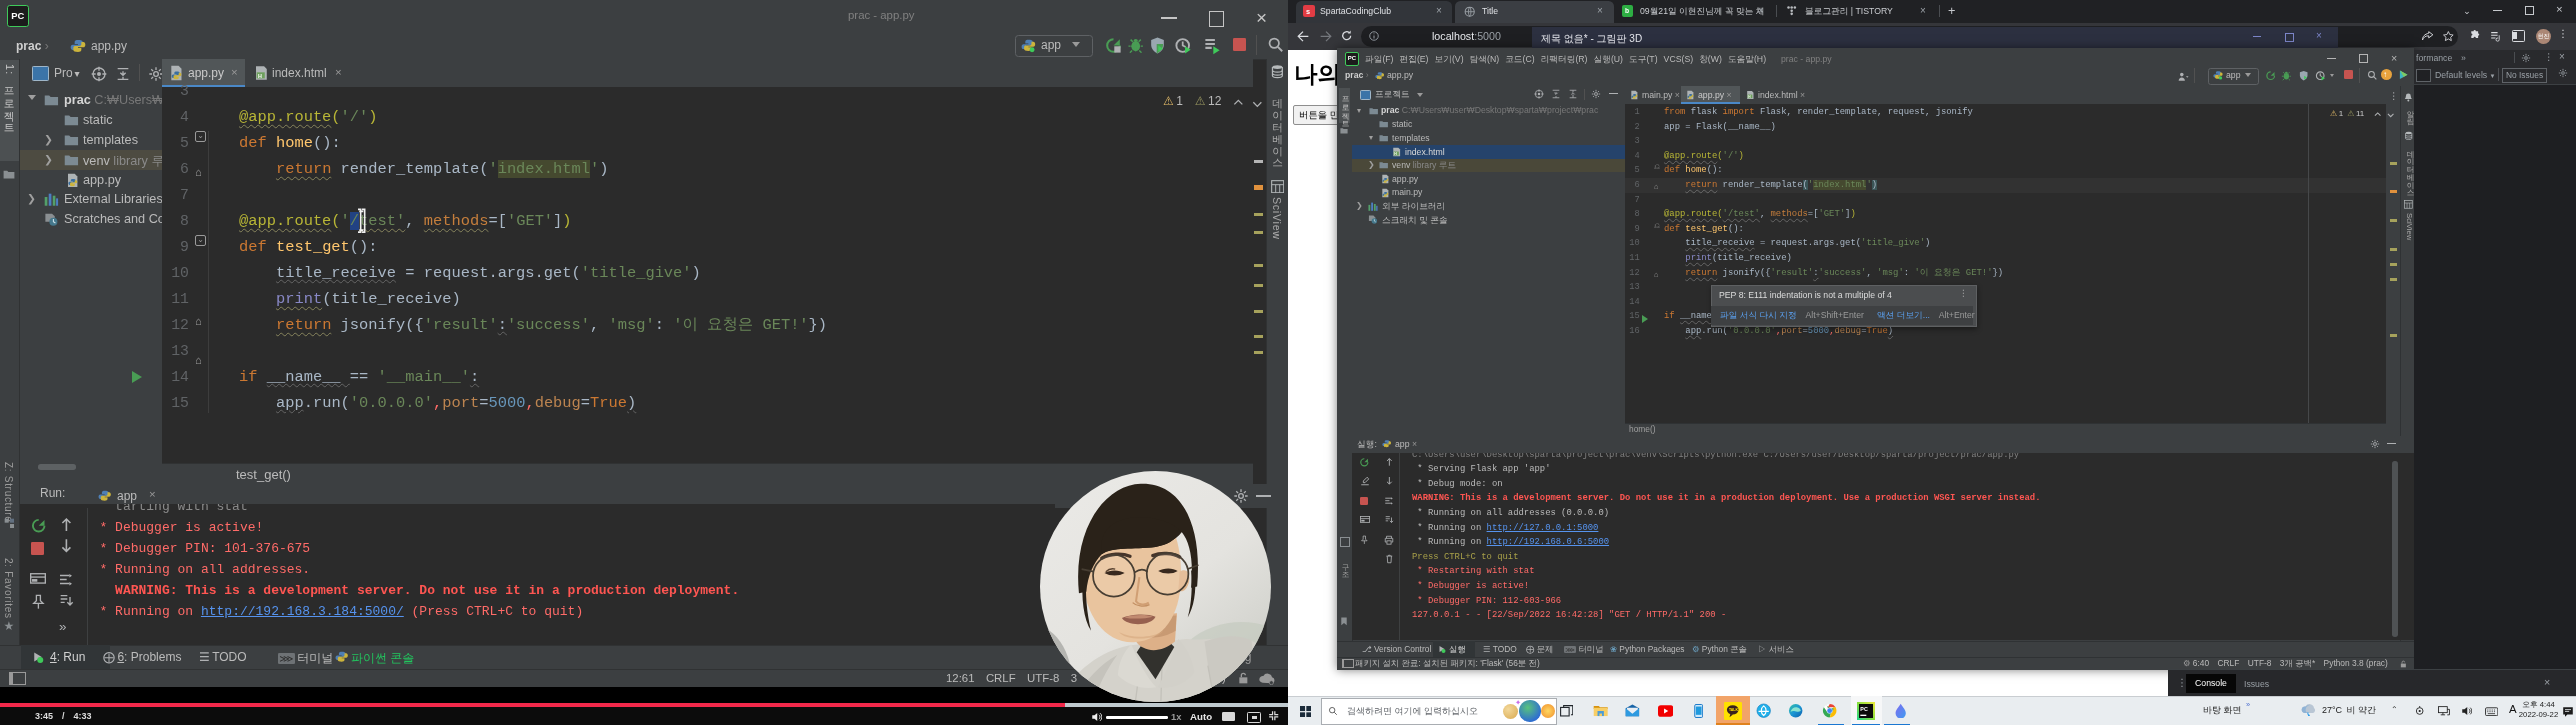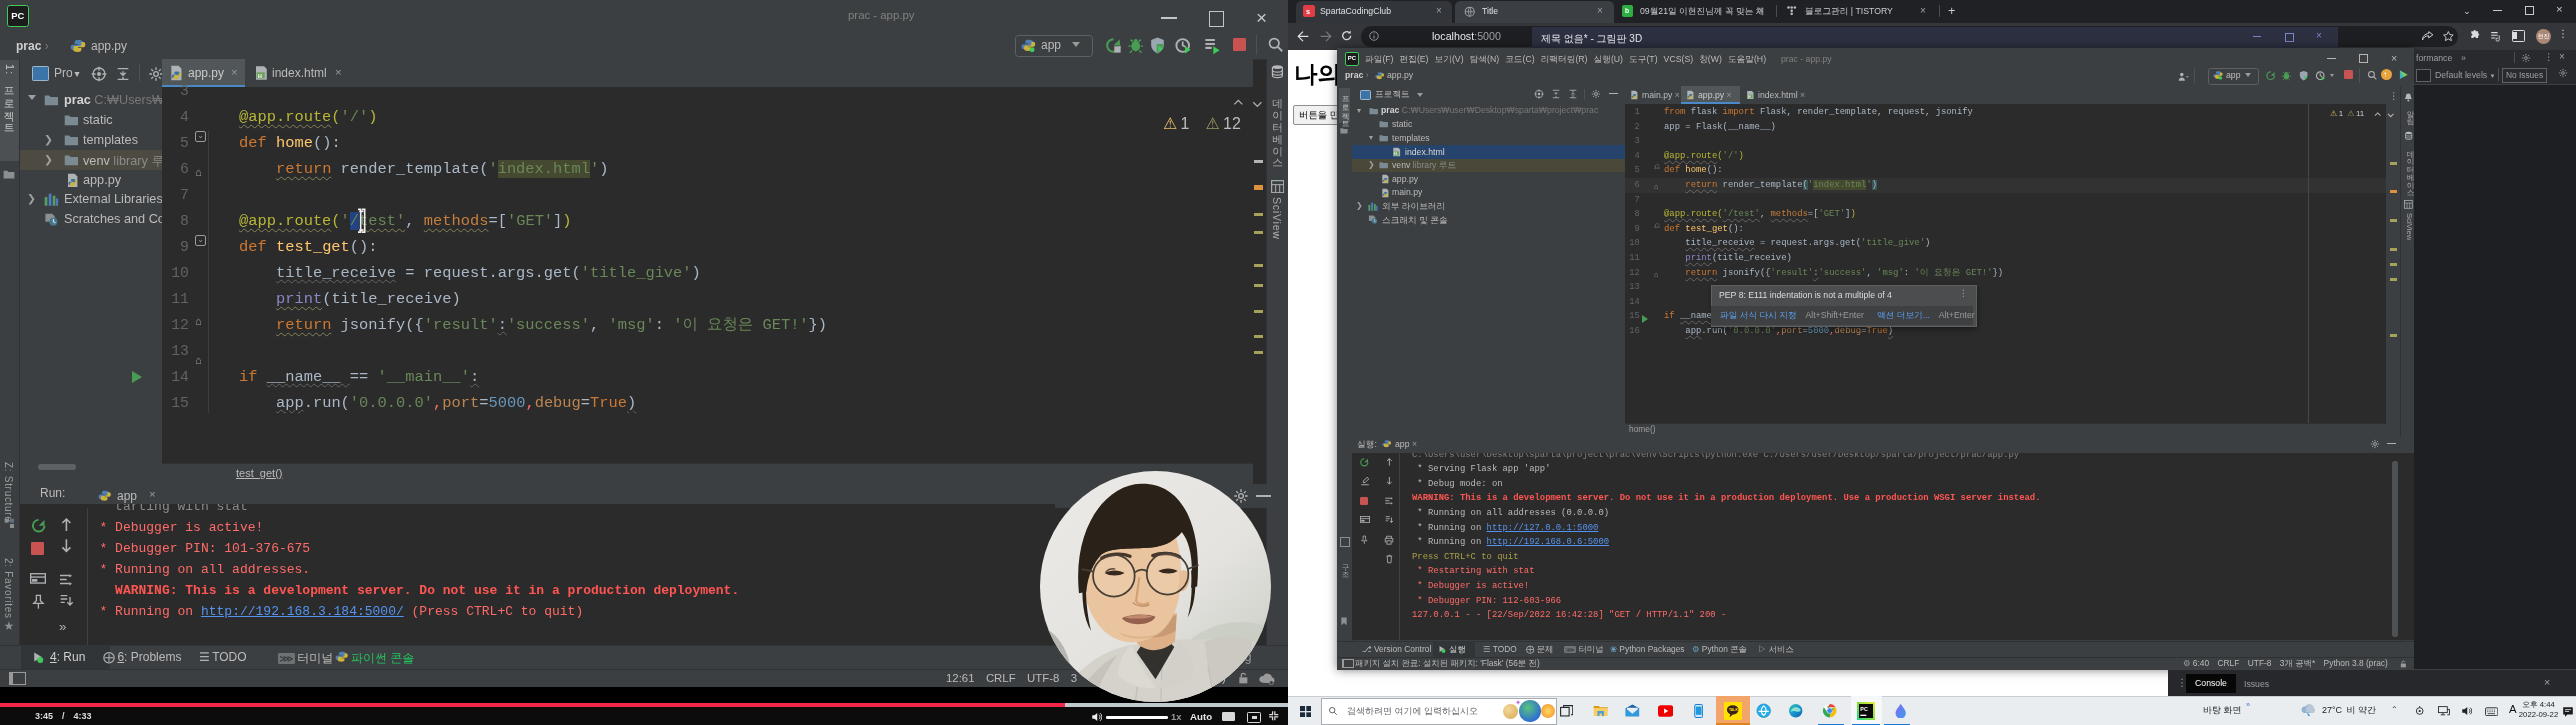--- a/index.html
+++ b/index.html
@@ -216,21 +216,21 @@
   <div class="abs" style="left:195px;top:131px;width:9.4px;height:9.4px;border:1px solid #9a9a9a;border-radius:2px;color:#9a9a9a;font-size:8px;line-height:7.4px;text-align:center;">⌄</div>
   <div class="abs" style="left:195px;top:166px;color:#9a9a9a;font-size:11.4px;">⌂</div>
   <div class="abs" style="left:195px;top:235px;width:9.4px;height:9.4px;border:1px solid #9a9a9a;border-radius:2px;color:#9a9a9a;font-size:8px;line-height:7.4px;text-align:center;">⌄</div>
   <div class="abs" style="left:195px;top:315px;color:#9a9a9a;font-size:11.4px;">⌂</div>
 
   <svg class="abs" width="10.7" height="25.5" viewBox="0 0 16 38" style="left:356px;top:208px;">
         <path d="M3 2h4v34H3M9 2h4v34H9M7 4v30" stroke="#f0f0f0" stroke-width="2.4" fill="none"></path>
         <path d="M5 5h6M5 33h6" stroke="#f0f0f0" stroke-width="2.4"></path>
       </svg>
 
-  <div class="abs" style="left:1163px;top:94px;font-size:16px;color:#ccc;margin-top:20px;">
+  <div class="abs" style="left:1163px;top:94px;font-size:12px;color:#ccc;">
     <span style="color:#e8bf6a;">⚠</span><span style="color:#bbb;"> 1 </span><span style="color:#9d9b62;">⚠</span><span style="color:#bbb;"> 12</span>
   </div>
   <svg class="abs" width="10.7" height="6.7" viewBox="0 0 16 10" style="left:1233px;top:99px;">
         <path d="M2 8l6-6 6 6" stroke="#afb1b3" stroke-width="2" fill="none"></path>
       </svg>
   <svg class="abs" width="10.7" height="6.7" viewBox="0 0 16 10" style="left:1252px;top:101px;">
         <path d="M2 2l6 6 6-6" stroke="#afb1b3" stroke-width="2" fill="none"></path>
       </svg>
 
   <div class="abs" style="left:1254px;top:160px;width:8.7px;height:3.4px;background:#b5b5b5;"></div>
@@ -251,21 +251,21 @@
         <path d="M4 15v4c0 1.7 3.6 3 8 3s8-1.3 8-3v-4" fill="none" stroke="#b5b9bb" stroke-width="2"></path>
       </svg>
   <div class="abs" style="left:1271px;top:91px;color:#a9a9a9;font-size:10.7px;writing-mode:vertical-rl;letter-spacing:1.3px;">데이터베이스</div>
   <svg class="abs" width="13.4" height="13.4" viewBox="0 0 20 20" style="left:1271px;top:180px;">
         <rect x="1" y="1" width="18" height="18" fill="none" stroke="#b5b9bb" stroke-width="1.6"></rect>
         <path d="M1 7h18M7 7v12M13 7v12" stroke="#b5b9bb" stroke-width="1.4"></path>
       </svg>
   <div class="abs" style="left:1271px;top:197px;color:#a9a9a9;font-size:10.7px;writing-mode:vertical-rl;letter-spacing:0.7px;">SciView</div>
 
   <div class="abs bg-ide" style="left:162px;top:463px;width:1091px;height:21.5px;border-top:0.7px solid #303233;"></div>
-  <div class="abs" style="left:236px;top:467px;color:#bbbbbb;font-size:11px;text-decoration:underline;">test_get()</div>
+  <div class="abs" style="left:236px;top:467px;color:#bbbbbb;font-size:13px;">test_get()</div>
 
   <div class="abs bg-ide" style="left:19.5px;top:484px;width:1269px;height:24px;"></div>
   <div class="abs" style="left:40px;top:486px;color:#bbbbbb;font-size:12px;">Run:</div>
   <svg class="abs" width="13.4" height="13.4" viewBox="0 0 24 24" style="left:98px;top:489px;">
         <path d="M12 3c-3 0-5 1-5 3v3h5v1H4c-2 0-3 2-3 4s1 4 3 4h3v-3c0-2 1-3 3-3h6c1.5 0 3-1 3-3V6c0-2-2.5-3-7-3z" fill="#4e7fb5"></path>
         <path d="M12 21c3 0 5-1 5-3v-3h-5v-1h8c2 0 3-2 3-4s-1-4-3-4h-3v3c0 2-1 3-3 3H8c-1.5 0-3 1-3 3v3c0 2 2.5 3 7 3z" fill="#ccb43c"></path>
       </svg>
   <div class="abs" style="left:117px;top:489px;color:#bbbbbb;font-size:12px;">app</div>
   <div class="abs" style="left:149px;top:488px;color:#9a9a9a;font-size:11.4px;">×</div>
   <svg class="abs" width="16" height="16" viewBox="0 0 24 24" style="left:1233px;top:488px;">

